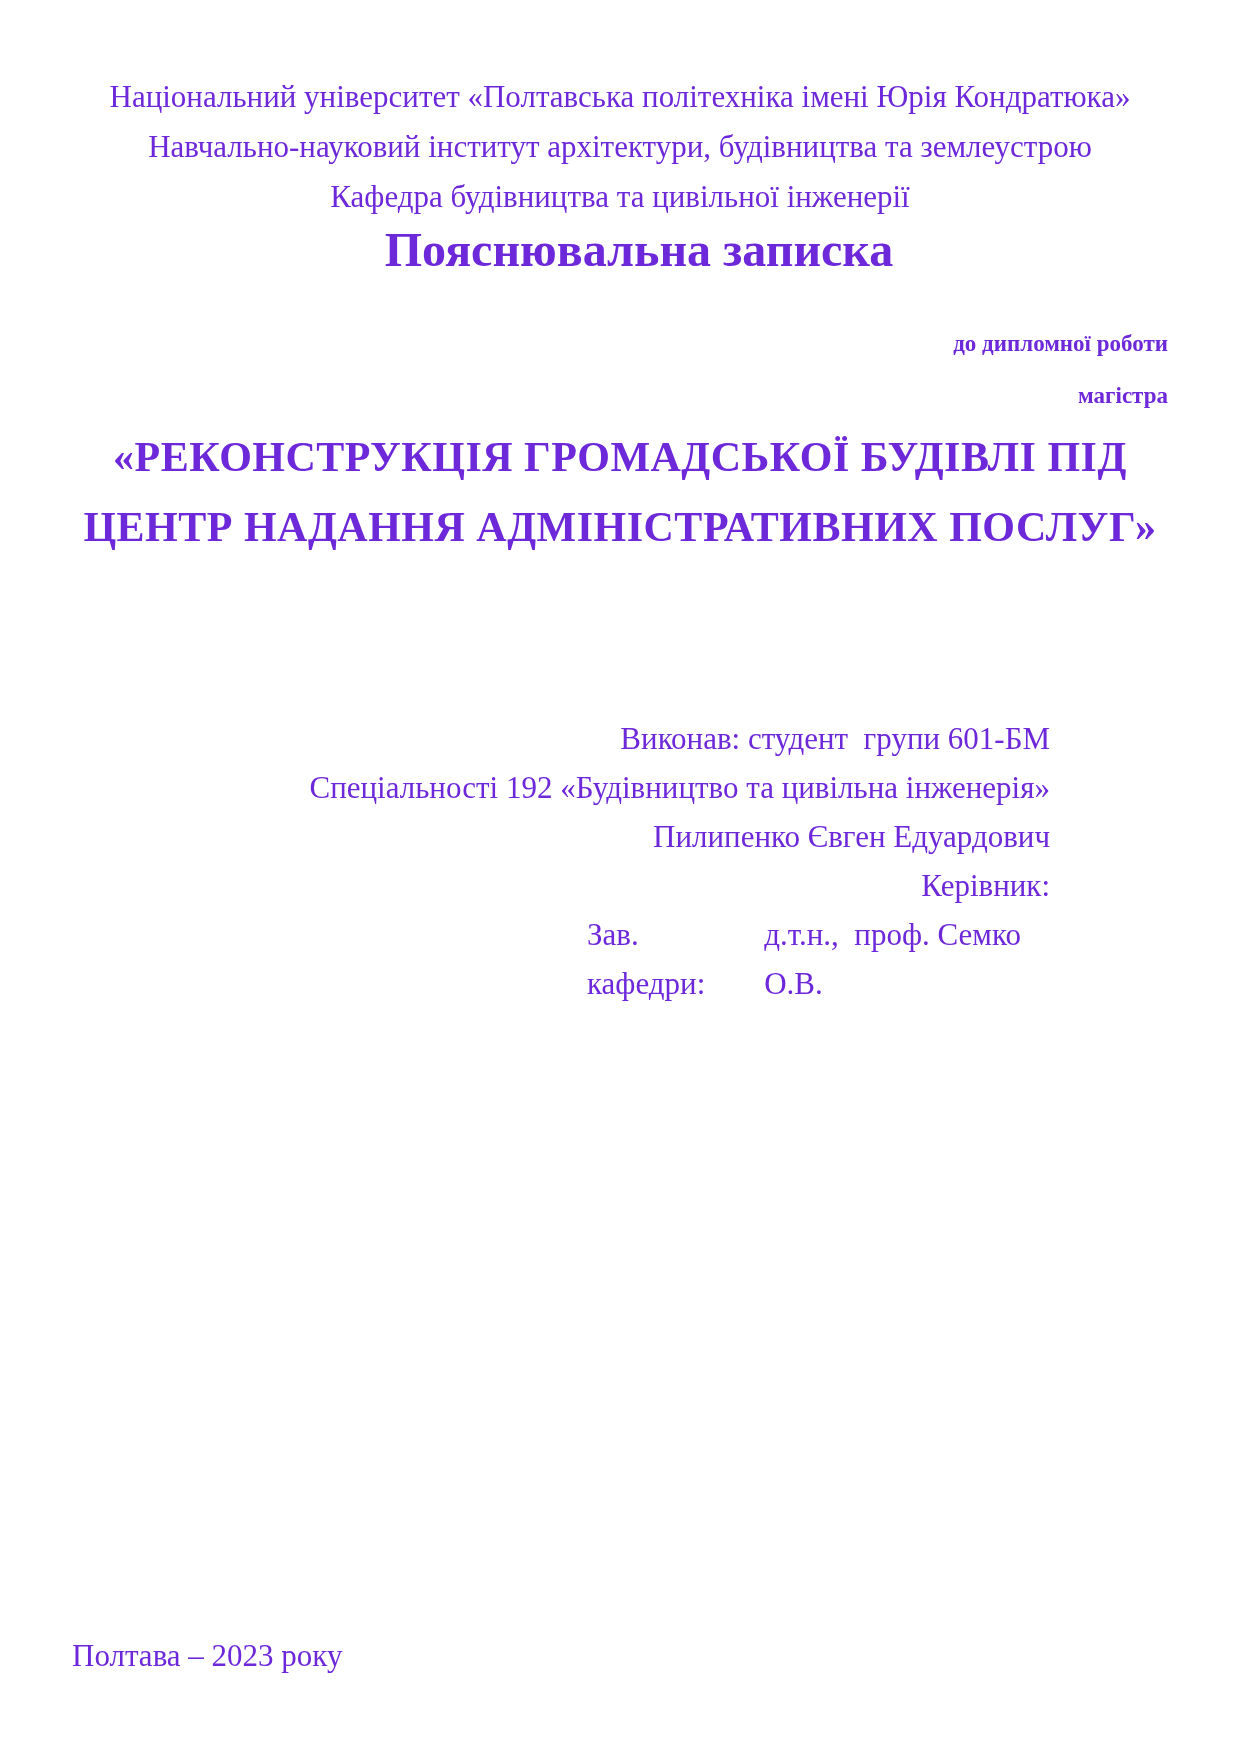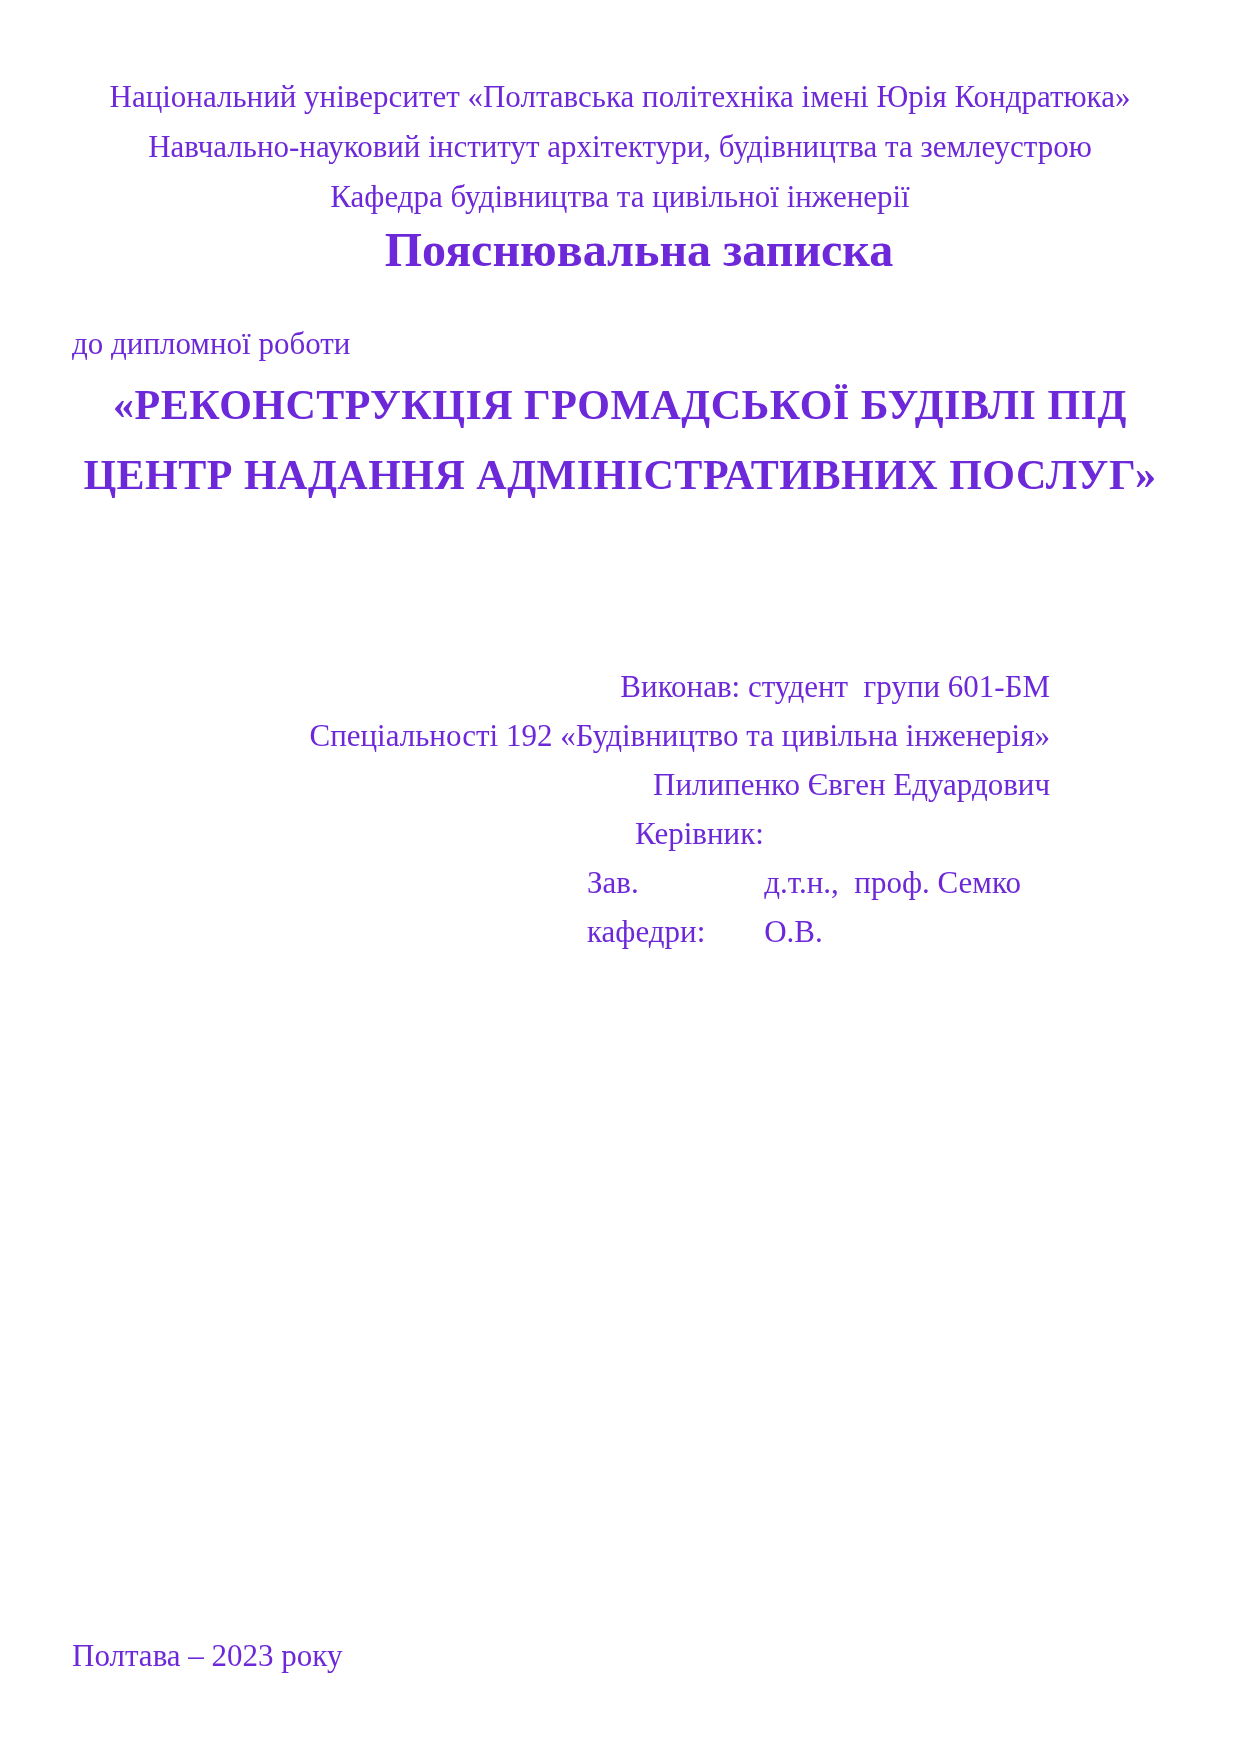--- a/index.html
+++ b/index.html
@@ -33,23 +33,24 @@
     margin-top: 176px;
     text-align: center;
     font-size: 48px;
     font-weight: bold;
     line-height: 56px;
     padding-left: 38px;
   }
   
   .subtitle-block {
     margin-top: 40px;
-    text-align: left;
-    font-size: 31px;
+    text-align: right;
+    font-size: 23px;
     line-height: 52px;
+    font-weight: bold;
   }
   
   .thesis-title {
     margin-top: 0px;
     text-align: center;
     font-size: 42px;
     font-weight: bold;
     line-height: 70px;
     letter-spacing: 0.5px;
   }
@@ -58,21 +59,21 @@
     margin-top: 152px;
     padding-right: 118px;
     font-size: 31px;
     line-height: 49px;
   }
   .author-block .right-line {
     text-align: right;
   }
   .labeled-row {
     display: flex;
-    justify-content: flex-start;
+    justify-content: flex-end;
     gap: 20px;
   }
   .labeled-row.supervisor { padding-left: 563px; }
   .labeled-row.dept-head  { padding-left: 515px; }
   
   .footer-line {
     position: absolute;
     top: 1634px;
     left: 0;
     width: 100%;
@@ -88,20 +89,21 @@
   <div class="header-block">
     <p>Національний університет «Полтавська політехніка імені Юрія Кондратюка»</p>
     <p>Навчально-науковий інститут архітектури, будівництва та землеустрою</p>
     <p>Кафедра будівництва та цивільної інженерії</p>
   </div>
 
   <p class="main-title">Пояснювальна записка</p>
 
   <div class="subtitle-block">
     <p>до дипломної роботи</p>
+    <p>магістра</p>
   </div>
 
   <div class="thesis-title">
     <p>«РЕКОНСТРУКЦІЯ ГРОМАДСЬКОЇ БУДІВЛІ ПІД</p>
     <p>ЦЕНТР НАДАННЯ АДМІНІСТРАТИВНИХ ПОСЛУГ»</p>
   </div>
 
   <div class="author-block">
     <p class="right-line">Виконав: студент  групи 601-БМ</p>
     <p class="right-line">Спеціальності 192 «Будівництво та цивільна інженерія»</p>

